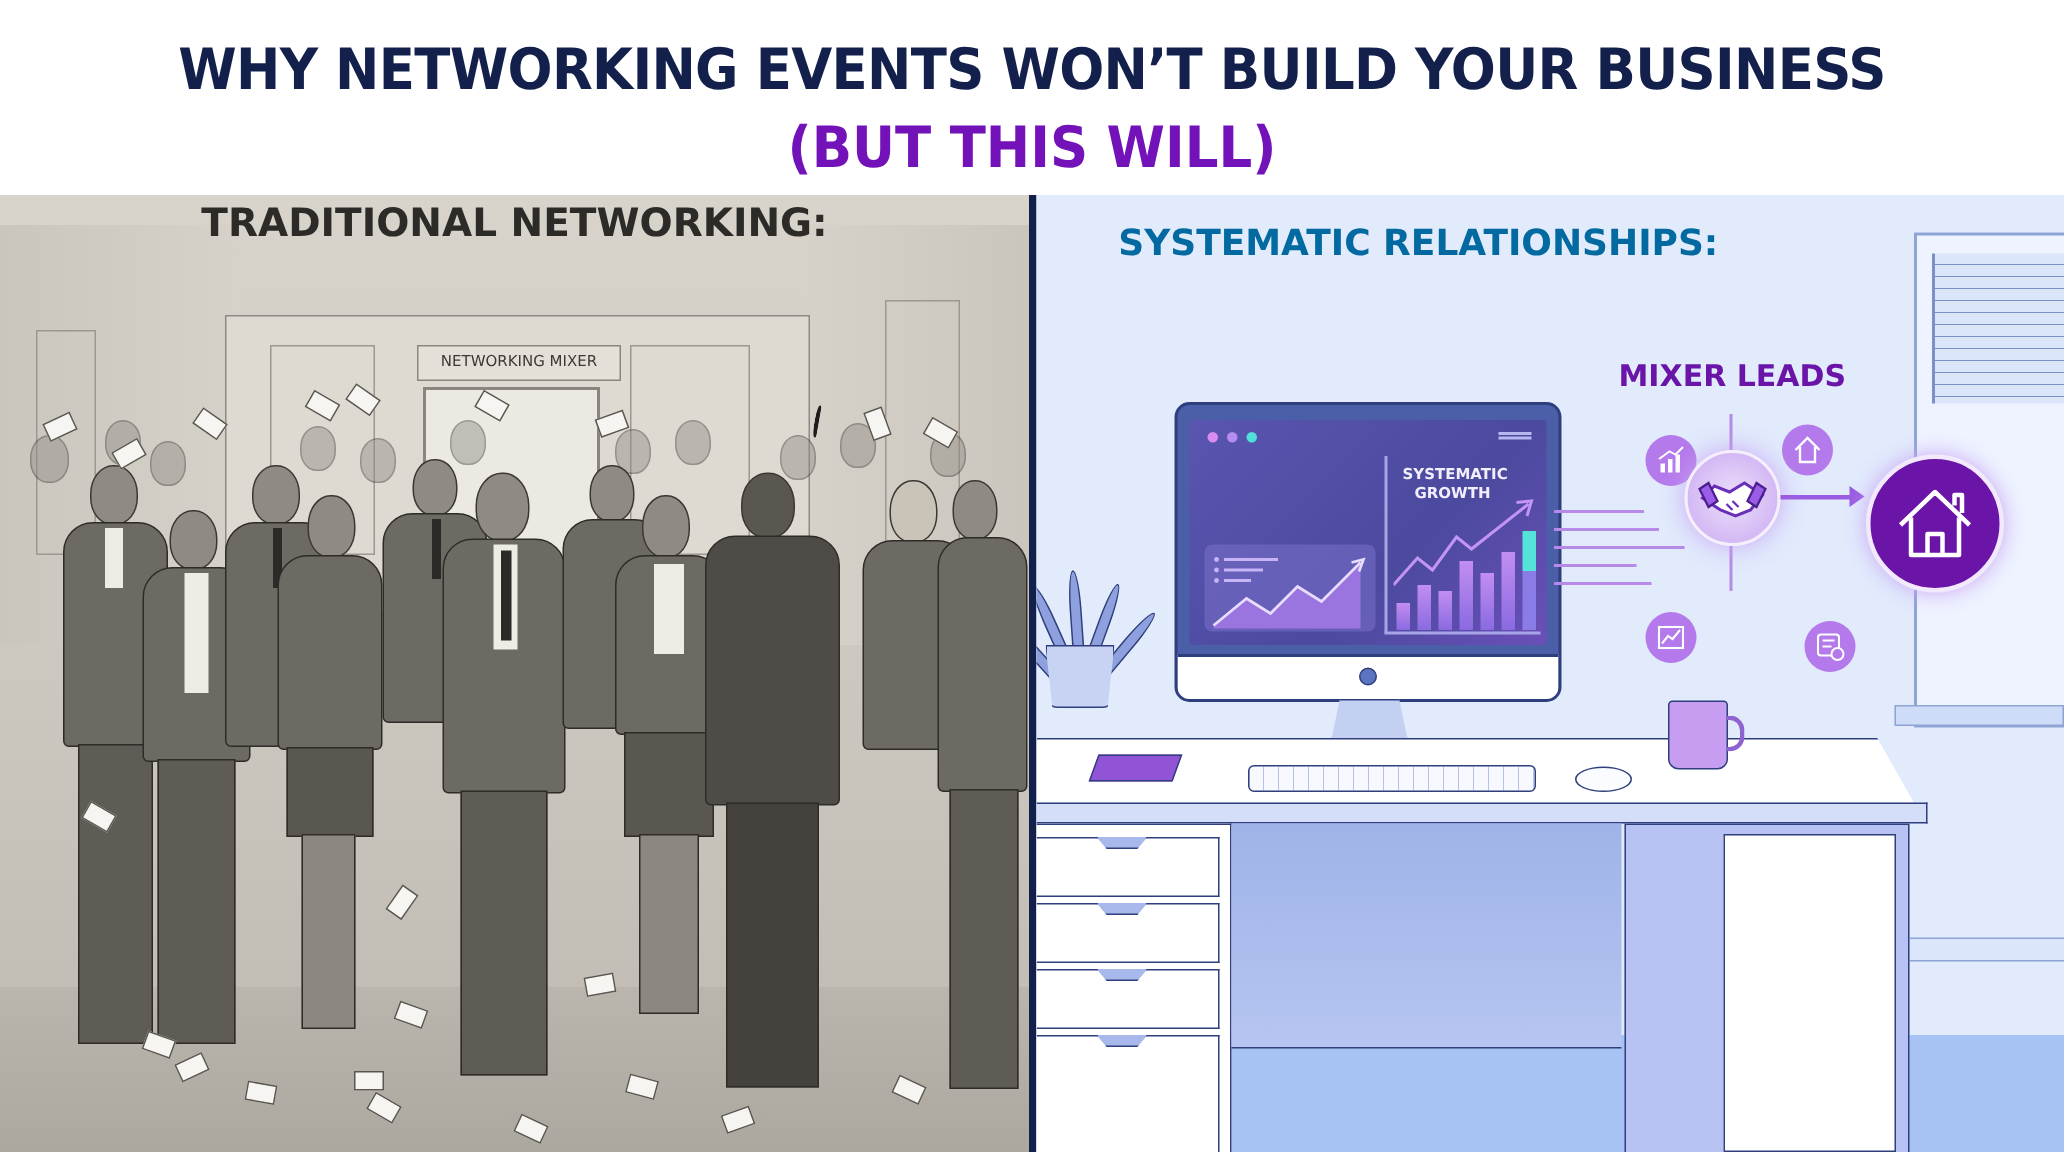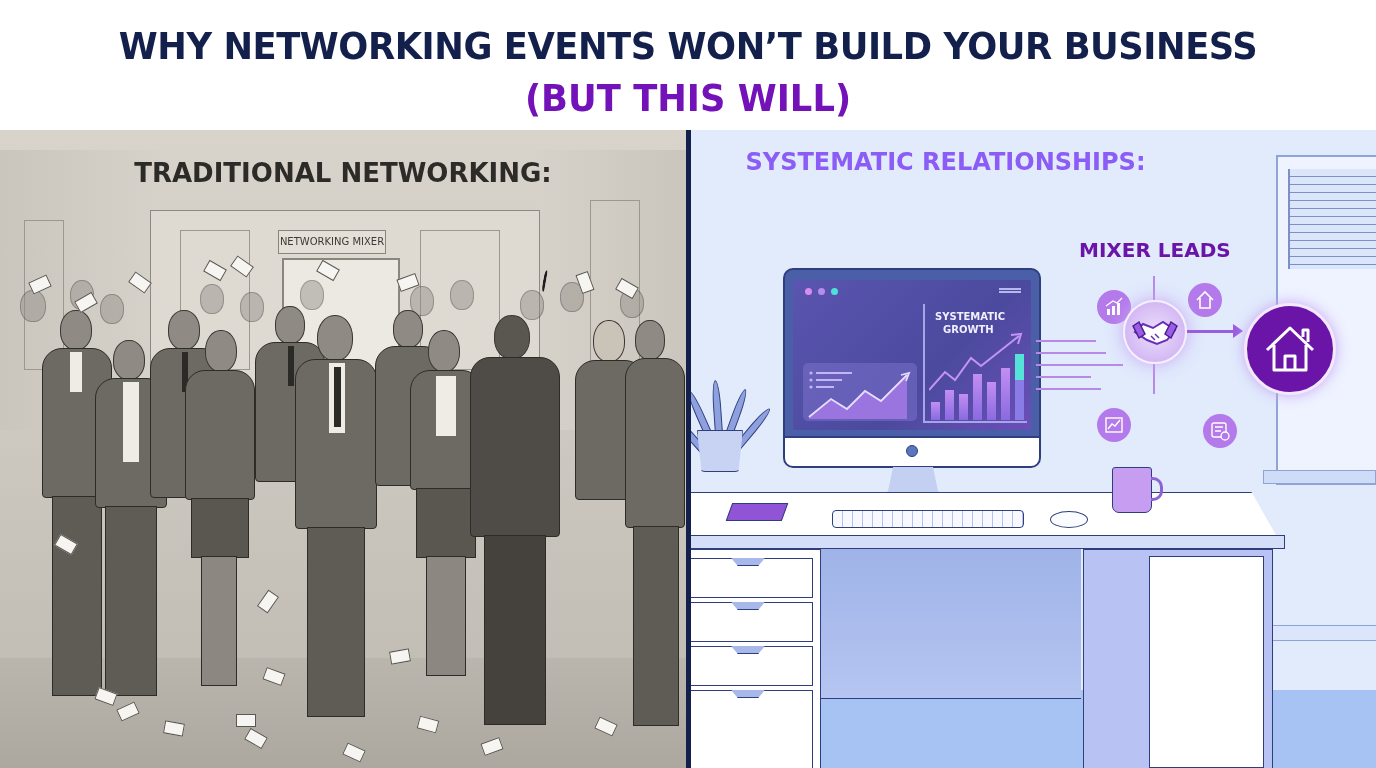--- a/index.html
+++ b/index.html
@@ -15,38 +15,38 @@
   .panel-left { position: absolute; left: 0; top: 130px; width: 686px; height: 638px; background: linear-gradient(#d8d3cb, #cfcac2 40%, #bdb8b0); overflow: hidden; }
   .divider { position: absolute; left: 686px; top: 130px; width: 5px; height: 638px; background: #13204b; }
   .panel-right { position: absolute; left: 691px; top: 130px; width: 685px; height: 638px; background: #e1ebfc; overflow: hidden; }
 
   
   .room-back { position: absolute; left: 150px; top: 80px; width: 390px; height: 200px; border: 1px solid #8e8a83; background: #dedad2; }
   .room-wall-l { position: absolute; left: 0; top: 20px; width: 160px; height: 280px; background: linear-gradient(90deg, #cac5bd, #d6d1c9); }
   .room-wall-r { position: absolute; right: 0; top: 20px; width: 150px; height: 280px; background: linear-gradient(270deg, #cac5bd, #d6d1c9); }
   .panel-frame { position: absolute; border: 1.5px solid #9c978f; }
   .left-heading { position: absolute; left: 0; width: 686px; text-align: center; font-family: "DejaVu Sans", sans-serif; font-weight: 700; font-size: 26px; color: #2d2b28; line-height: 31px; }
-  .mixer-sign { position: absolute; left: 278px; top: 100px; width: 108px; height: 24px; border: 1.5px solid #8a857d; background: #e4e0d8; font-size: 10px; color: #3c3a36; text-align: center; line-height: 21px; font-family: "DejaVu Sans", sans-serif; }
+  .mixer-sign { position: absolute; left: 278px; top: 100px; width: 136px; height: 24px; border: 1.5px solid #8a857d; background: #e4e0d8; font-size: 10px; color: #3c3a36; text-align: center; line-height: 21px; font-family: "DejaVu Sans", sans-serif; }
   .door { position: absolute; left: 282px; top: 128px; width: 118px; height: 150px; border: 2px solid #8a857d; background: #ece9e3; }
   .overwhelmed { position: absolute; left: 434px; top: 108px; font-family: "DejaVu Sans", sans-serif; font-weight: 700; font-size: 22px; color: #2d2b28; }
   .stress-mark { position: absolute; left: 543px; top: 140px; width: 4px; height: 22px; border-left: 3px solid #1e1d1b; border-radius: 50%; transform: rotate(10deg); }
 
   .crowd-bg { position: absolute; left: 0; top: 150px; width: 686px; height: 140px; }
   .person { position: absolute; }
   .head { position: absolute; border-radius: 48% 48% 45% 45%; background: #8f8a83; border: 1.5px solid #3a3835; }
   .body { position: absolute; border-radius: 20px 20px 4px 4px; background: #6d6963; border: 1.5px solid #2e2c29; }
   .legs { position: absolute; background: #5f5b55; border: 1.5px solid #2e2c29; }
   .skirt { position: absolute; background: #5a5650; border: 1.5px solid #2e2c29; }
   .shirt { position: absolute; background: #efece6; }
   .tie { position: absolute; background: #2c2a27; }
   .card { position: absolute; width: 20px; height: 13px; background: #f7f5f1; border: 1px solid #5a5650; }
   .floor-shadow { position: absolute; left: 0; bottom: 0; width: 686px; height: 110px; background: linear-gradient(#bab5ad, #aca79f); }
 
   
-  .right-heading { position: absolute; left: 0; width: 685px; text-align: center; font-family: "DejaVu Sans", sans-serif; font-weight: 700; font-size: 24px; line-height: 30px; color: #8b5cf6; }
+  .right-heading { position: absolute; left: 0; width: 685px; text-align: center; font-family: "DejaVu Sans", sans-serif; font-weight: 700; font-size: 24px; line-height: 30px; color: #0369a1; }
   .right-heading.l1 { top: 17px; left: -88px; }
   .right-heading.l2 { top: 47px; left: -88px; }
   .steady { position: absolute; left: 388px; top: 108px; font-family: "DejaVu Sans", sans-serif; font-weight: 700; font-size: 20px; color: #6a14a8; }
 
   .window { position: absolute; left: 585px; top: 25px; width: 110px; height: 330px; border: 2px solid #8ea4d6; background: #eef3ff; }
   .blinds { position: absolute; left: 10px; top: 12px; width: 100px; height: 100px; background: repeating-linear-gradient(#dce6fb 0 7px, #7c8fc6 7px 8px); border-left: 2px solid #7c8fc6; }
   .window-sill { position: absolute; left: 572px; top: 340px; width: 113px; height: 14px; background: #cfdcf7; border: 1.5px solid #8ea4d6; }
 
   .monitor { position: absolute; left: 92px; top: 138px; width: 258px; height: 200px; background: #4a5fa8; border: 2.5px solid #2f3f7e; border-radius: 10px; overflow: hidden; }
   .monitor-screen { position: absolute; left: 8px; top: 10px; width: 238px; height: 150px; background: linear-gradient(135deg, #5a55b0, #4b4a9e 60%, #6a4fb8); border-radius: 2px; }
@@ -98,21 +98,21 @@
 
 <div class="panel-left">
   <div class="room-wall-l"></div>
   <div class="room-wall-r"></div>
   <div class="room-back"></div>
   <div class="panel-frame" style="left:24px;top:90px;width:40px;height:150px;"></div>
   <div class="panel-frame" style="left:180px;top:100px;width:70px;height:140px;"></div>
   <div class="panel-frame" style="left:420px;top:100px;width:80px;height:140px;"></div>
   <div class="panel-frame" style="left:590px;top:70px;width:50px;height:180px;"></div>
 
-  <div class="left-heading" style="top:28px;">TRADITIONAL NETWORKING:</div>
+  <div class="left-heading" style="top:4px;">TRADITIONAL NETWORKING:</div>
 
   <div class="mixer-sign">NETWORKING MIXER</div>
   <div class="door"></div>
   <div class="stress-mark"></div>
 
   <div class="crowd-bg">
     <div class="head" style="left:20px;top:10px;width:26px;height:32px;opacity:.45;"></div>
     <div class="head" style="left:70px;top:0px;width:24px;height:30px;opacity:.45;"></div>
     <div class="head" style="left:100px;top:14px;width:24px;height:30px;opacity:.45;"></div>
     <div class="head" style="left:200px;top:4px;width:24px;height:30px;opacity:.45;"></div>

